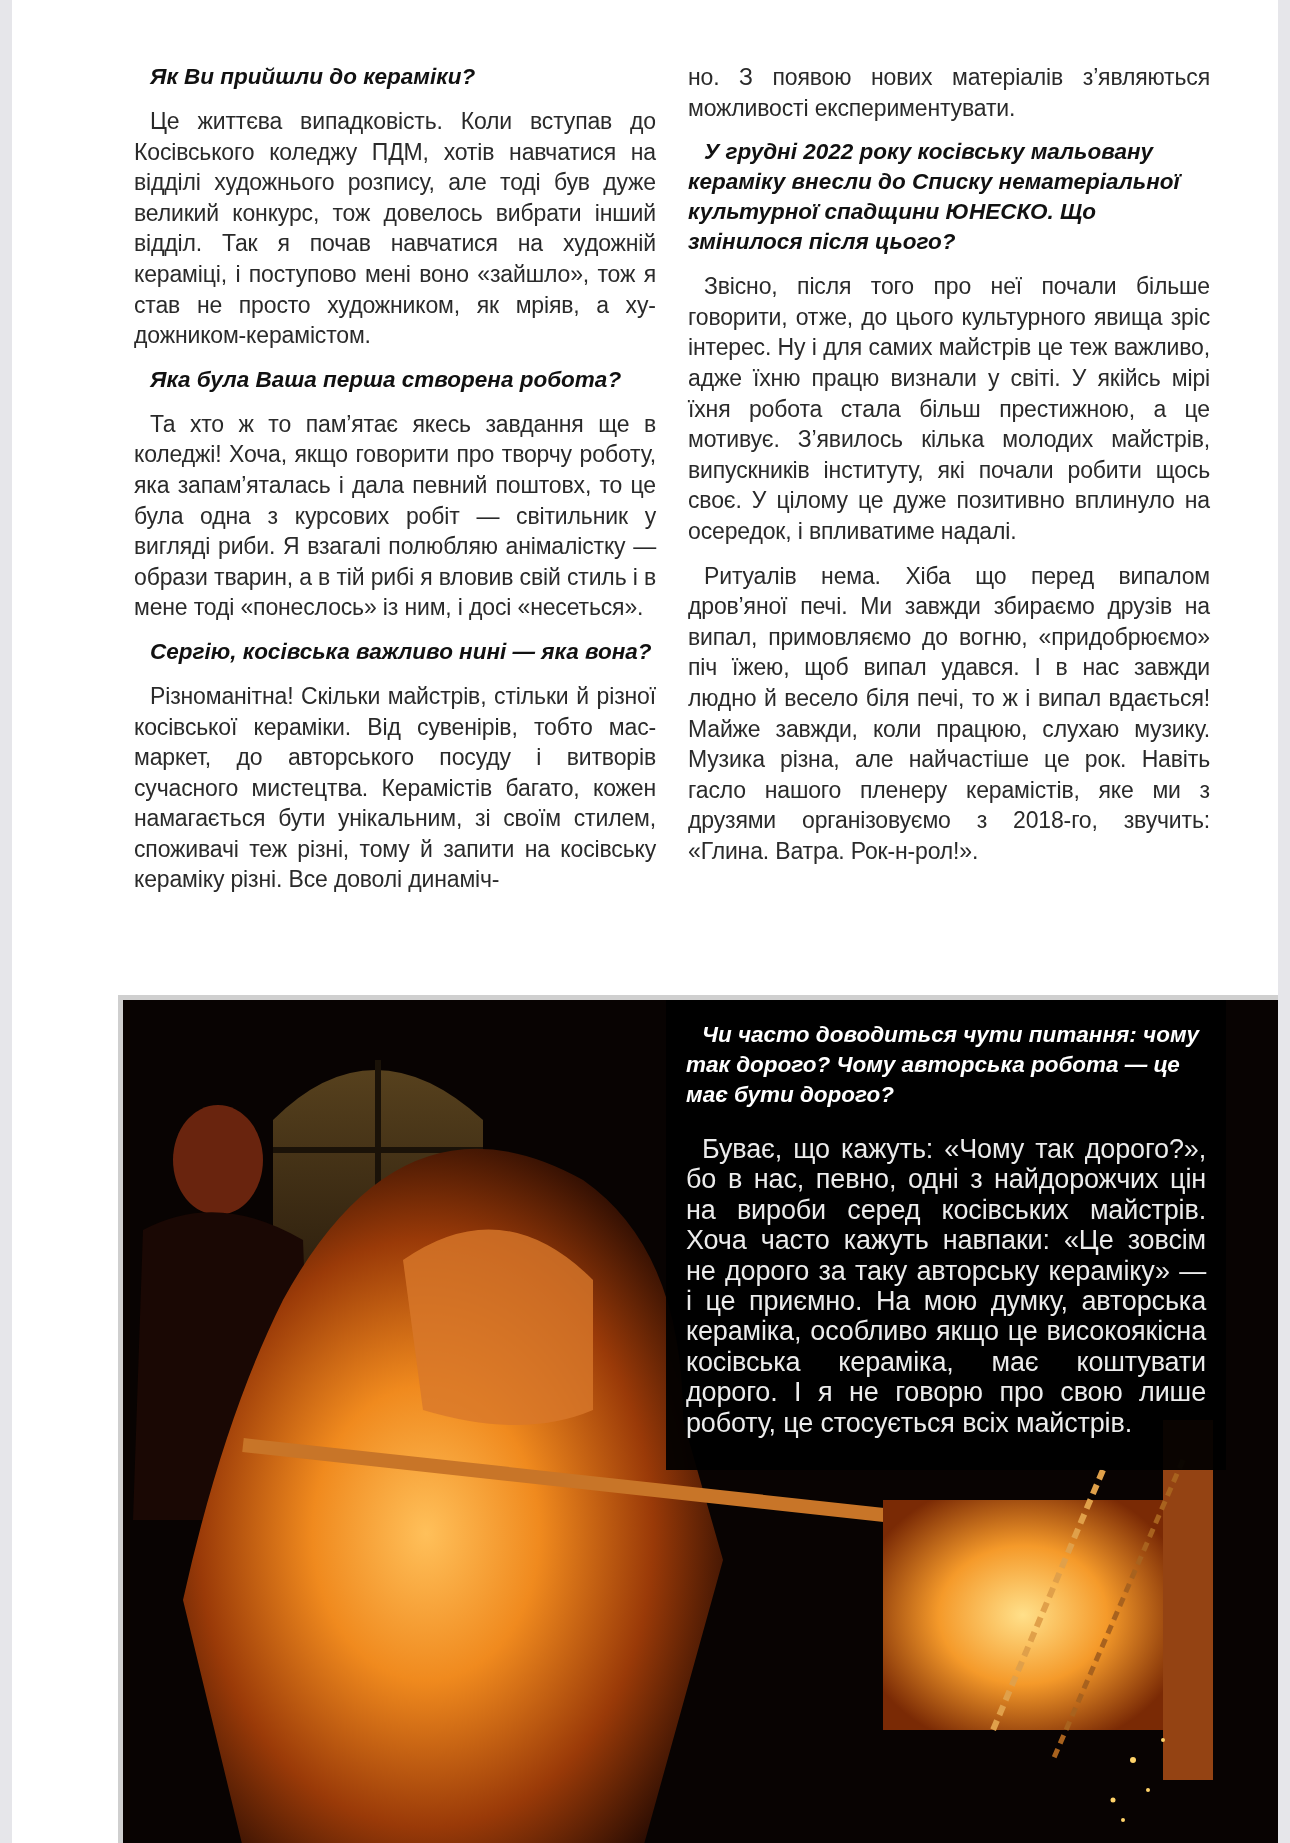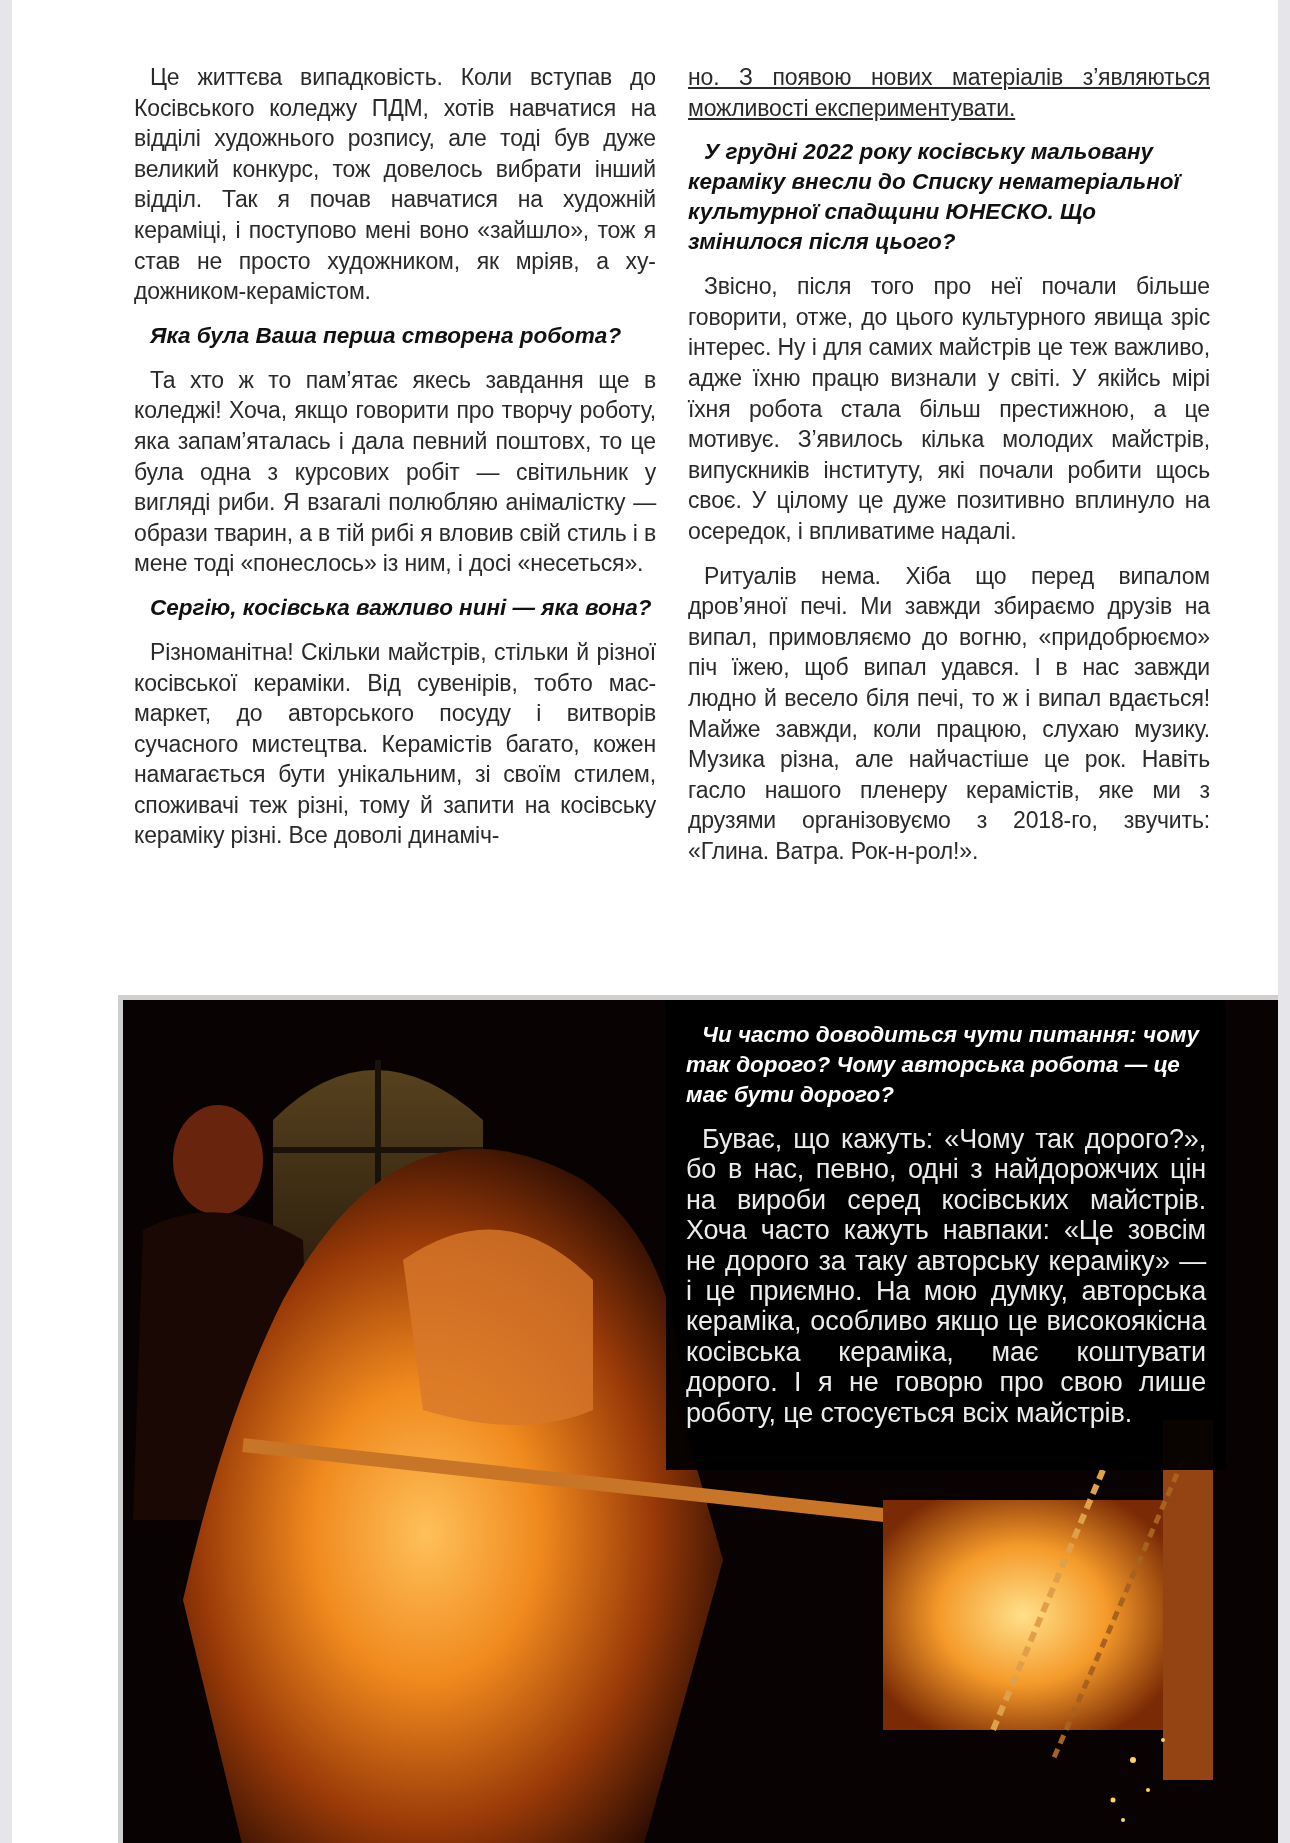--- a/index.html
+++ b/index.html
@@ -23,46 +23,47 @@
     font-weight:bold; font-style:italic; color:#111;
     font-size:22.5px; line-height:30px;
     margin:0 0 14px 0; text-indent:16px;
   }
   .a {
     font-size:23px; line-height:30.6px; margin:0 0 14px 0;
     text-align:justify; text-indent:16px;
     letter-spacing:-0.15px; color:#2a2a2a;
     hyphens:manual;
   }
-  .a.cont { text-indent:0;text-decoration:underline; }
+  .a.cont { text-indent:0; }
   .photo {
     position:absolute; left:118px; top:995px; width:1160px; height:848px;
     border-top:5px solid #cfcfcf; border-left:5px solid #cfcfcf;
     overflow:hidden;
     background:#070302;
   }
   .photo svg { position:absolute; left:0; top:0; width:100%; height:100%; }
   .caption-box {
     position:absolute; left:543px; top:0; width:560px; height:470px;
     background:rgba(0,0,0,0.93);
     box-sizing:border-box; padding:20px 20px 0 20px;
     color:#f2f2f2;
   }
-  .caption-box .q { color:#ffffff; font-size:22.5px; line-height:30px; margin-bottom:14px; }
+  .caption-box .q { color:#ffffff; font-size:22.5px; line-height:30px; margin-bottom:24px; }
   .caption-box .a { color:#ececec; font-size:27px; line-height:30.4px; }
   .scroll-edge {
     position:absolute; right:0; top:0; width:12px; height:1843px; background:#e6e6ea;
   }
 </style>
 </head>
 <body>
 
 <div class="page">
 
   <div class="col col-left">
+    <p class="q">Як Ви прийшли до кераміки?</p>
     <p class="a">Це життєва випадковість. Коли вступав до Косівського коледжу ПДМ, хотів навчатися на відділі художнього розпису, але тоді був дуже великий конкурс, тож довелось вибрати ін­ший відділ. Так я почав навчатися на художній кераміці, і поступово мені воно «зайшло», тож я став не просто художником, як мріяв,  а ху­дожником-керамістом.</p>
     <p class="q">Яка була Ваша перша створена робота?</p>
     <p class="a">Та хто ж то пам’ятає якесь завдання ще в коледжі! Хоча, якщо говорити про творчу ро­боту, яка запам’яталась і дала певний пош­товх, то це була одна з курсових робіт — сві­тильник у вигляді риби. Я взагалі полюбляю анімалістку — образи тварин, а в тій рибі я вловив свій стиль і в мене тоді «понеслось» із ним, і досі «несеться».</p>
     <p class="q">Сергію, косівська важливо  нині —  яка вона?</p>
     <p class="a">Різноманітна! Скільки майстрів, стільки й різної косівської кераміки. Від сувенірів, тобто мас-маркет,  до авторського посуду і витво­рів сучасного мистецтва. Керамістів багато, кожен намагається бути унікальним, зі своїм стилем, споживачі теж різні, тому й запити на косівську кераміку різні. Все доволі динаміч-</p>
   </div>
 
   <div class="col col-right">
     <p class="a cont">но. З появою нових матеріалів з’являються можливості експериментувати.</p>
     <p class="q">У грудні 2022 року косівську мальовану кераміку внесли до Списку нематеріальної культурної спадщини ЮНЕСКО. Що змінилося після цього?</p>

